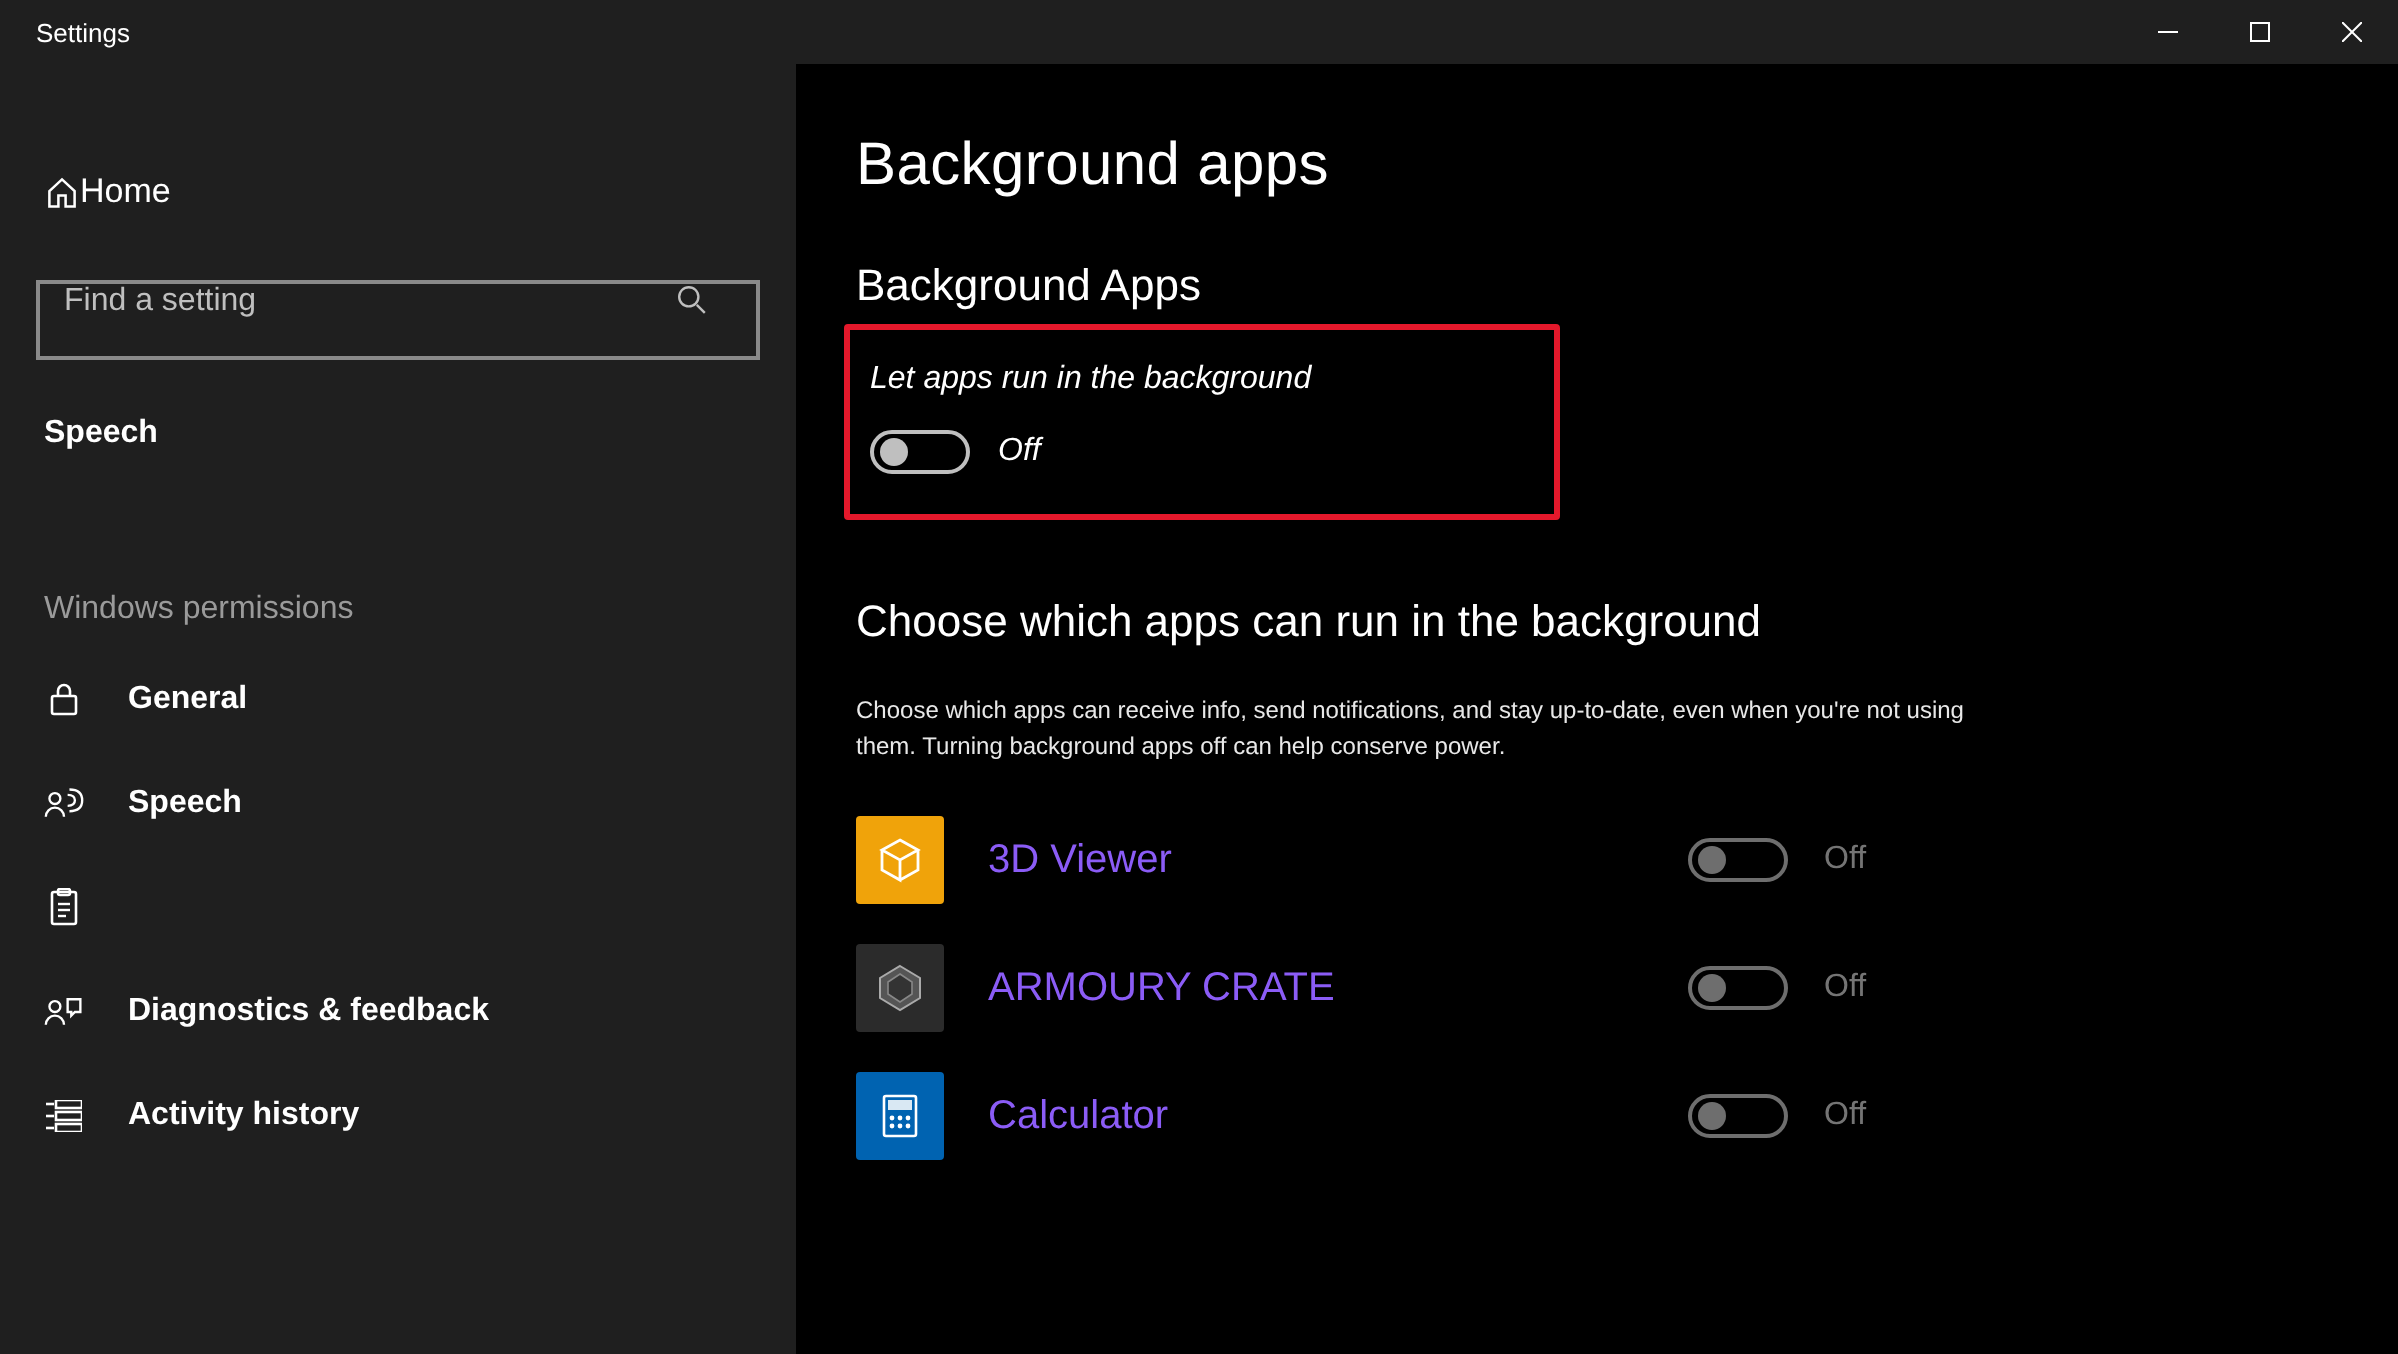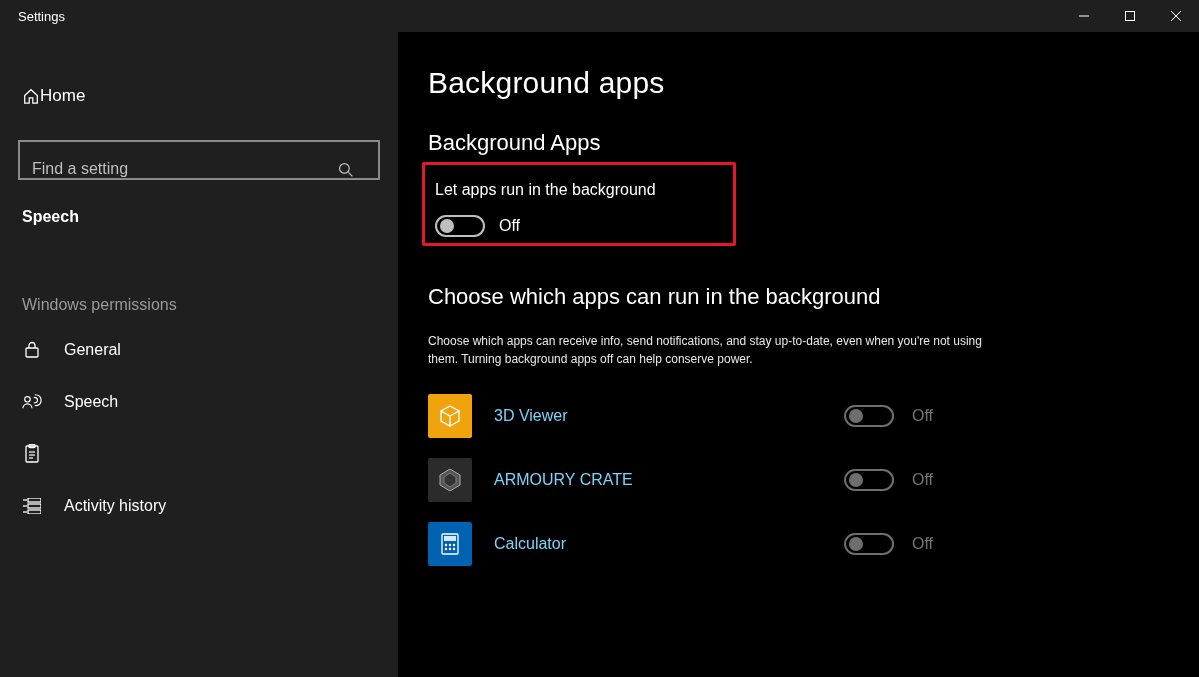--- a/index.html
+++ b/index.html
@@ -12,51 +12,51 @@
     .win-btn { width: 46px; height: 32px; display: flex; align-items: center; justify-content: center; color: #fff; }
     .win-btn svg { width: 10px; height: 10px; }
 
     .body-row { flex: 1; display: flex; min-height: 0; }
 
     
     .sidebar { width: 398px; background: #1f1f1f; padding-top: 42px; display: flex; flex-direction: column; }
     .home-row { display: flex; align-items: center; padding: 0 22px; height: 44px; }
     .home-row .label { font-size: 17px; color: #fff; }
     .search-wrap { margin: 22px 18px 0 18px; }
-    .search-box { height: 40px; border: 2px solid #8a8a8a; display: flex; align-items: flex-end; padding: 0 24px 0 12px; }
+    .search-box { height: 40px; border: 2px solid #8a8a8a; display: flex; align-items: flex-start; padding: 0 24px 0 12px; }
     .search-box input { flex: 1; background: transparent; border: none; outline: none; color: #fff; font-size: 16px; }
     .search-box input::placeholder { color: #bfbfbf; }
     .search-icon { color: #bfbfbf; }
     .category { padding: 28px 22px 0 22px; font-size: 16px; font-weight: 600; color: #fff; }
     .section-label { padding: 70px 22px 10px 22px; font-size: 16px; color: #9a9a9a; }
-    .nav-item { display: flex; align-items: center; gap: 22px; padding: 0 22px; height: 52px; color: #fff; font-size: 16px; }
+    .nav-item { display: flex; align-items: center; gap: 22px; padding: 0 22px; height: 52px; color: #fff; font-size: 16px; font-weight: bold; }
     .nav-item .icon-slot { width: 20px; display: flex; justify-content: center; color: #fff; }
 
     
     .main { flex: 1; background: #000; padding: 22px 44px 0 30px; overflow: hidden; margin-top: 12px; }
     .page-title { font-size: 30px; font-weight: 400; letter-spacing: 0.2px; margin-bottom: 30px; }
     .sub-title { font-size: 22px; font-weight: 400; margin-bottom: 6px; }
 
-    .highlight-box { border: 3px solid #e4182b; padding: 16px 18px 6px 4px; width: 314px; margin-left: -6px; border-radius: 2px; }
+    .highlight-box { border: 3px solid #e4182b; padding: 16px 18px 20px 4px; width: 358px; margin-left: -6px; border-radius: 2px; font-style: italic; }
     .toggle-label { font-size: 16px; color: #fff; margin-bottom: 16px; padding-left: 6px; }
     .toggle-row { display: flex; align-items: center; gap: 14px; padding-left: 6px; }
     .toggle { width: 50px; height: 22px; border: 2px solid #bfbfbf; border-radius: 20px; position: relative; }
     .toggle .knob { position: absolute; left: 3px; top: 2px; width: 14px; height: 14px; border-radius: 50%; background: #bfbfbf; }
     .toggle-state { font-size: 16px; color: #fff; }
 
     .sub-title-2 { font-size: 22px; font-weight: 400; margin-top: 38px; margin-bottom: 22px; }
     .help-text { font-size: 12px; color: #e8e8e8; line-height: 1.5; max-width: 560px; margin-bottom: 26px; }
 
     .app-list { display: flex; flex-direction: column; gap: 20px; }
     .app-row { display: flex; align-items: center; width: 510px; }
     .app-icon { width: 44px; height: 44px; border-radius: 2px; display: flex; align-items: center; justify-content: center; }
     .app-icon.viewer { background: #f0a30a; }
     .app-icon.armoury { background: #2b2b2b; }
     .app-icon.calc { background: #0063b1; }
-    .app-name { font-size: 16px; margin-left: 22px; flex: 1; color: #7dd3fc; }
+    .app-name { font-size: 20px; margin-left: 22px; flex: 1; color: #8b5cf6; }
     .app-toggle-wrap { display: flex; align-items: center; gap: 18px; }
     .toggle.grey { border-color: #6e6e6e; }
     .toggle.grey .knob { background: #6e6e6e; }
     .app-state { font-size: 16px; color: #747474; width: 26px; }
 
     svg { display: block; }
   </style>
 </head>
 <body>
 
@@ -138,20 +138,30 @@
         <svg width="16" height="20" viewBox="0 0 16 20">
             <rect x="2" y="2" width="12" height="16" rx="1" fill="none" stroke="#fff" stroke-width="1.3"></rect>
             <rect x="5" y="0.5" width="6" height="3" rx="1" fill="none" stroke="#fff" stroke-width="1.3"></rect>
             <line x1="5" y1="8" x2="11" y2="8" stroke="#fff" stroke-width="1.2"></line>
             <line x1="5" y1="11" x2="11" y2="11" stroke="#fff" stroke-width="1.2"></line>
             <line x1="5" y1="14" x2="9" y2="14" stroke="#fff" stroke-width="1.2"></line>
           </svg>
       </span>
     </div>
 
+    <div class="nav-item">
+      <span class="icon-slot">
+        <svg width="20" height="18" viewBox="0 0 22 18">
+            <circle cx="6" cy="6" r="3" fill="none" stroke="#fff" stroke-width="1.3"></circle>
+            <path d="M1 16 a5 5 0 0 1 10 0" fill="none" stroke="#fff" stroke-width="1.3"></path>
+            <path d="M13 2 h7 v7 h-3 l-2 2 v-2 h-2 z" fill="none" stroke="#fff" stroke-width="1.3"></path>
+          </svg>
+      </span>
+      <span>Diagnostics &amp; feedback</span>
+    </div>
 
     <div class="nav-item">
       <span class="icon-slot">
         <svg width="18" height="16" viewBox="0 0 18 16">
             <line x1="0" y1="2" x2="4" y2="2" stroke="#fff" stroke-width="1.3"></line>
             <rect x="5" y="0" width="13" height="4" fill="none" stroke="#fff" stroke-width="1.3"></rect>
             <line x1="0" y1="8" x2="4" y2="8" stroke="#fff" stroke-width="1.3"></line>
             <rect x="5" y="6" width="13" height="4" fill="none" stroke="#fff" stroke-width="1.3"></rect>
             <line x1="0" y1="14" x2="4" y2="14" stroke="#fff" stroke-width="1.3"></line>
             <rect x="5" y="12" width="13" height="4" fill="none" stroke="#fff" stroke-width="1.3"></rect>

